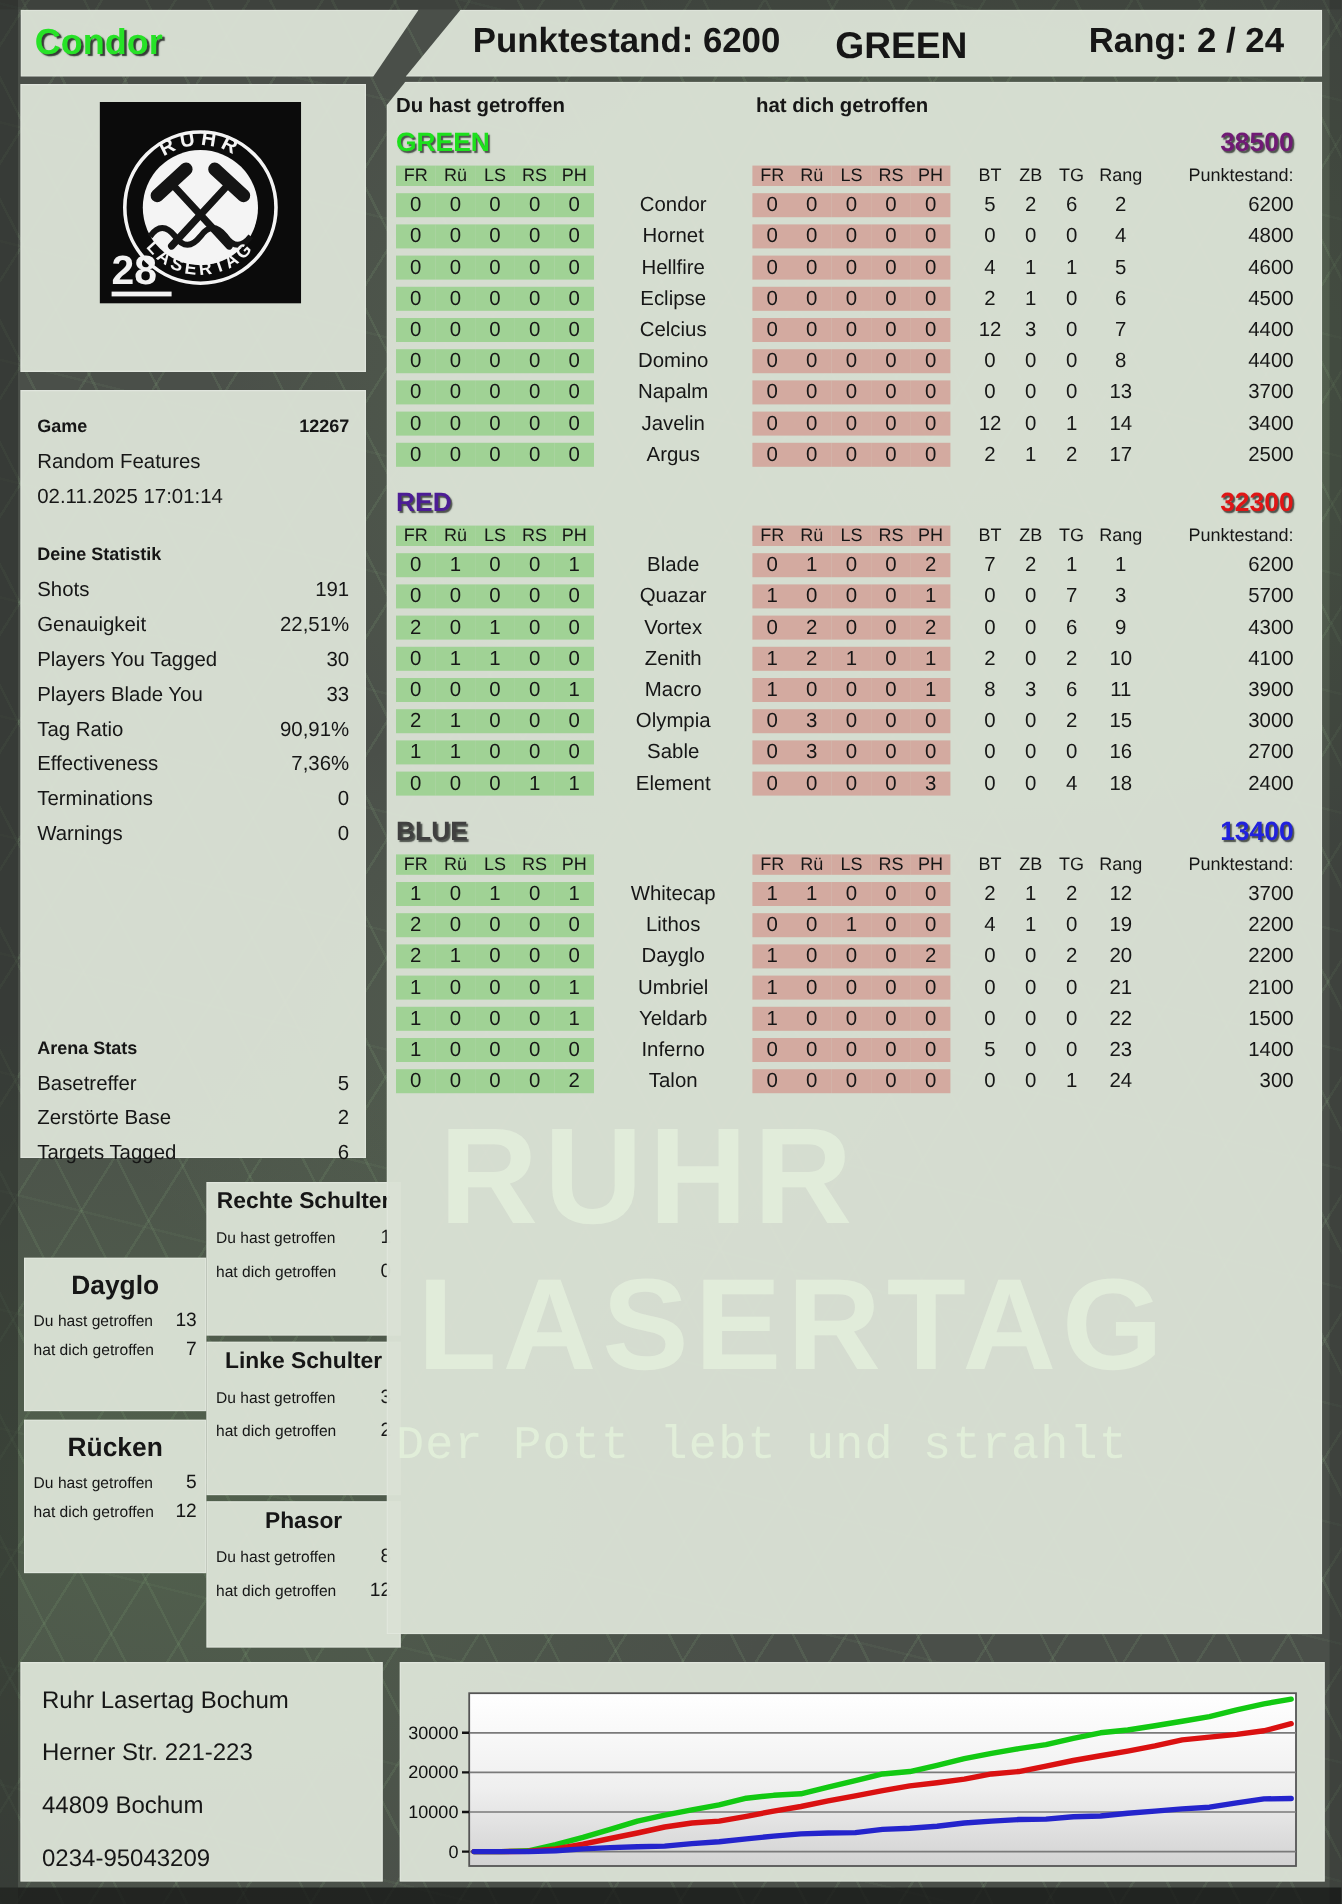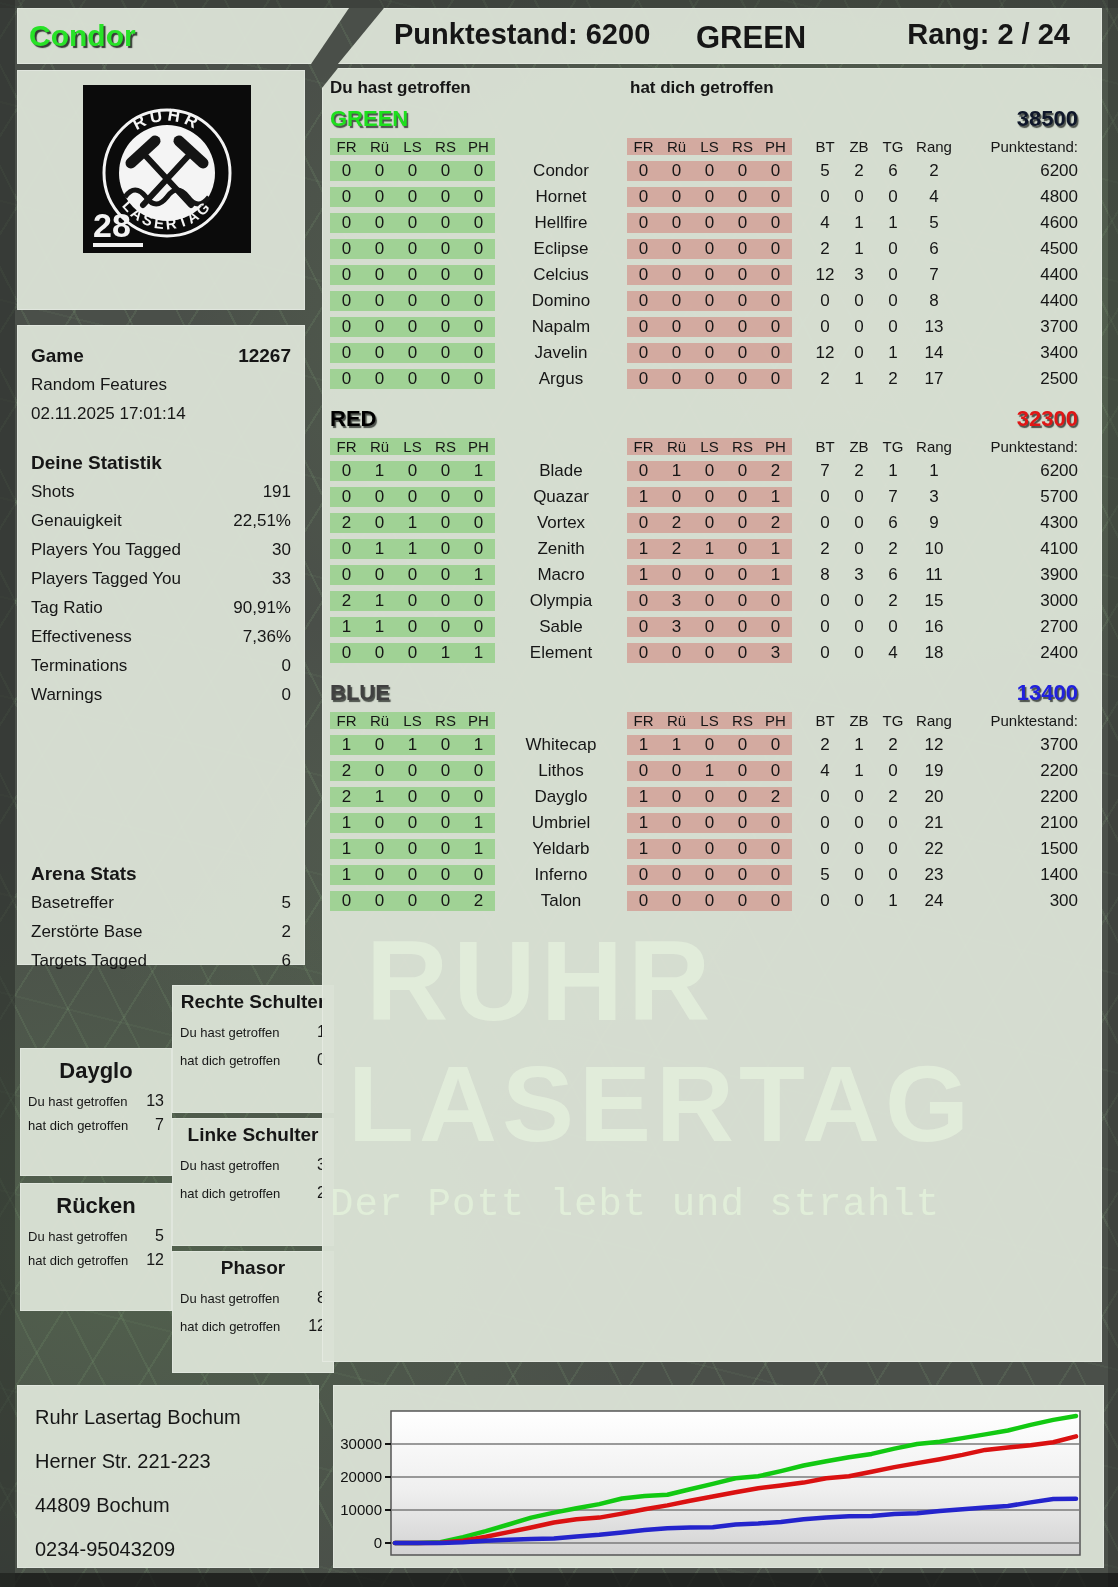--- a/index.html
+++ b/index.html
@@ -24,21 +24,21 @@
   .score-punkte{position:absolute;left:56px;top:10px;font-size:29px;font-weight:bold;}
   .score-team{position:absolute;left:358px;top:12px;font-size:31px;font-weight:bold;}
   .score-rang{position:absolute;right:32px;top:10px;font-size:29px;font-weight:bold;}
   
   .logo-panel{left:17px;top:70px;width:288px;height:240px;}
   .logo-box{position:absolute;left:66px;top:15px;}
   .game-panel{left:17px;top:325px;width:288px;height:640px;padding:0;font-size:17px;}
   .gp-inner{padding:16px 14px 0 14px;}
   .stat-row{display:flex;justify-content:space-between;line-height:29px;}
   .stat-row .lab{white-space:nowrap;}
-  .bold{font-weight:bold;font-size:19px;}
+  .bold{font-weight:bold;font-size:15px;}
   .mt20{margin-top:20px;}
   .arena-block{margin-top:150px;}
   
   .bp-box{padding:6px 8px 4px 8px;}
   .bp-title{text-align:center;font-weight:bold;margin-bottom:8px;}
   .bp-row{display:flex;justify-content:space-between;align-items:baseline;margin-top:6px;}
   .bp-row .l{font-size:13px;}
   .bp-row .v{font-size:16px;}
   .bp-rechte{left:172px;top:985px;width:146px;height:118px;}
   .bp-front{left:20px;top:1048px;width:136px;height:118px;}
@@ -139,21 +139,21 @@
           </div>
           <div class="stat-row">
             <span class="lab">Genauigkeit</span>
             <span>22,51%</span>
           </div>
           <div class="stat-row">
             <span class="lab">Players You Tagged</span>
             <span>30</span>
           </div>
           <div class="stat-row">
-            <span class="lab">Players Tagged You</span>
+            <span class="lab">Players Blade You</span>
             <span>33</span>
           </div>
           <div class="stat-row">
             <span class="lab">Tag Ratio</span>
             <span>90,91%</span>
           </div>
           <div class="stat-row">
             <span class="lab">Effectiveness</span>
             <span>7,36%</span>
           </div>
@@ -287,21 +287,21 @@
 
   <div class="panel main-panel">
     <div class="hit-labels">
       <span class="hit-you-label">Du hast getroffen</span>
       <span class="hit-me-label">hat dich getroffen</span>
     </div>
     <div class="teams" id="teams">
         <div class="team-section">
           <div class="team-head">
             <span class="tname" style="color: rgb(29, 224, 29);">GREEN</span>
-            <span class="ttotal" style="color: #0f172a;">38500</span>
+            <span class="ttotal" style="color: #701a75;">38500</span>
           </div>
           <div class="trow thead">
             <span class="c cg">FR</span>
             <span class="c cg">Rü</span>
             <span class="c cg">LS</span>
             <span class="c cg">RS</span>
             <span class="c cg">PH</span>
             <span class="cn"></span>
             <span class="c cr">FR</span>
             <span class="c cr">Rü</span>
@@ -482,21 +482,21 @@
             <span class=""></span>
             <span class="c">2</span>
             <span class="c">1</span>
             <span class="c">2</span>
             <span class="c">17</span>
             <span class="cp">2500</span>
           </div>
         </div>
         <div class="team-section">
           <div class="team-head">
-            <span class="tname" style="color: #000000;">RED</span>
+            <span class="tname" style="color: #4c1d95;">RED</span>
             <span class="ttotal" style="color: rgb(224, 22, 22);">32300</span>
           </div>
           <div class="trow thead">
             <span class="c cg">FR</span>
             <span class="c cg">Rü</span>
             <span class="c cg">LS</span>
             <span class="c cg">RS</span>
             <span class="c cg">PH</span>
             <span class="cn"></span>
             <span class="c cr">FR</span>

